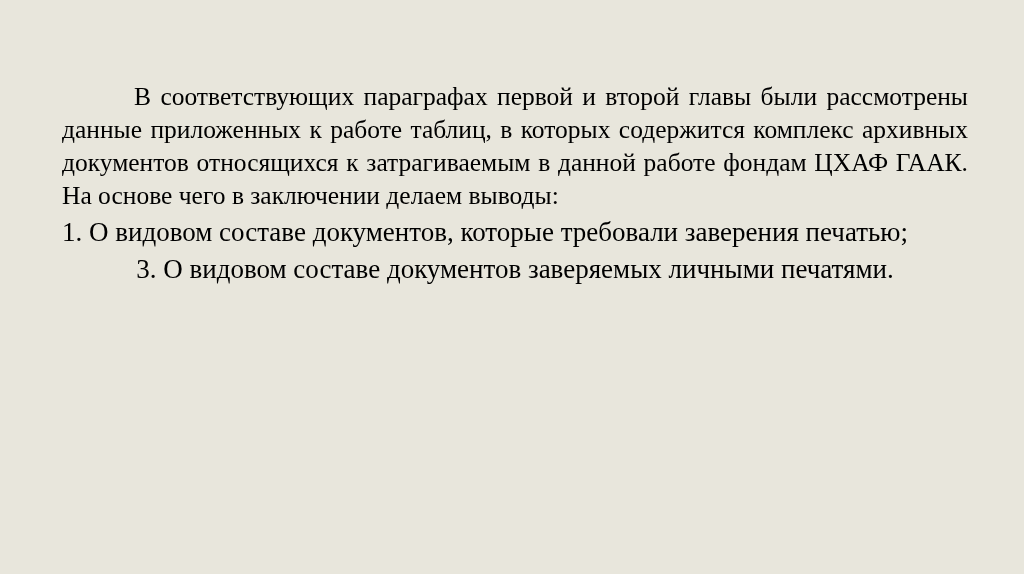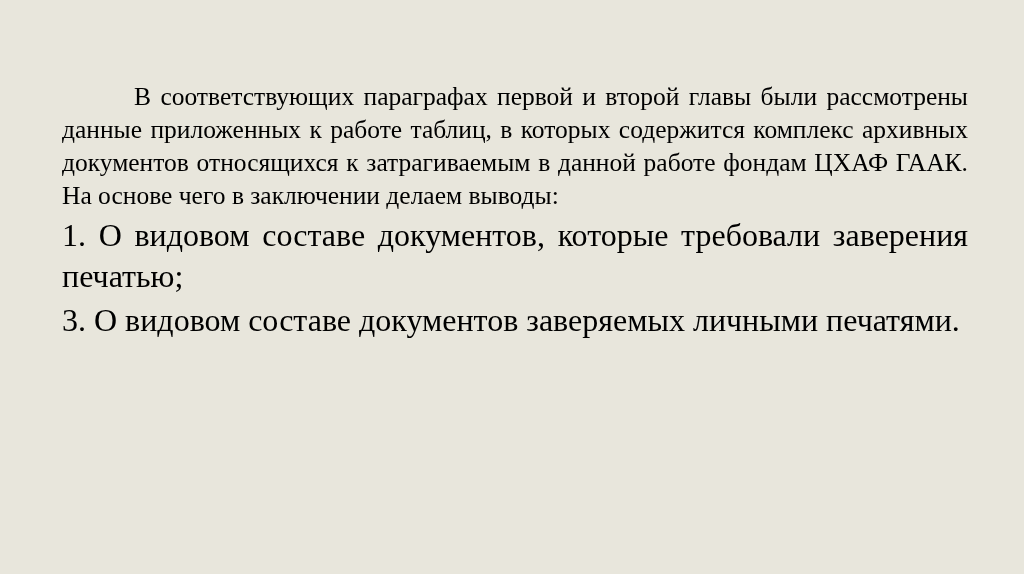--- a/index.html
+++ b/index.html
@@ -33,28 +33,28 @@
     line-height: 1.30;
     text-align: justify;
     text-justify: inter-word;
     color: #000;
   }
   p.para.indent {
     text-indent: 72px;
   }
   p.item {
     margin: 0 0 2px 0;
-    font-size: 32px;
+    font-size: 27px;
     line-height: 1.30;
     text-align: justify;
     color: #000;
     font-family: Liberation Serif, serif;
   }
   p.last {
-    text-align: left;
+    text-align: center;
   }
 </style>
 </head>
 <body>
 
 <div class="slide">
   <div class="content">
     <p class="para indent">В соответствующих параграфах первой и второй главы были рассмотрены данные приложенных к работе таблиц, в которых содержится комплекс архивных документов относящихся к затрагиваемым в данной работе фондам ЦХАФ ГААК. На основе чего в заключении делаем выводы:</p>
     <p class="item">1. О видовом составе документов, которые требовали заверения печатью;</p>
     <p class="item last">3. О видовом составе документов заверяемых личными печатями.</p>

